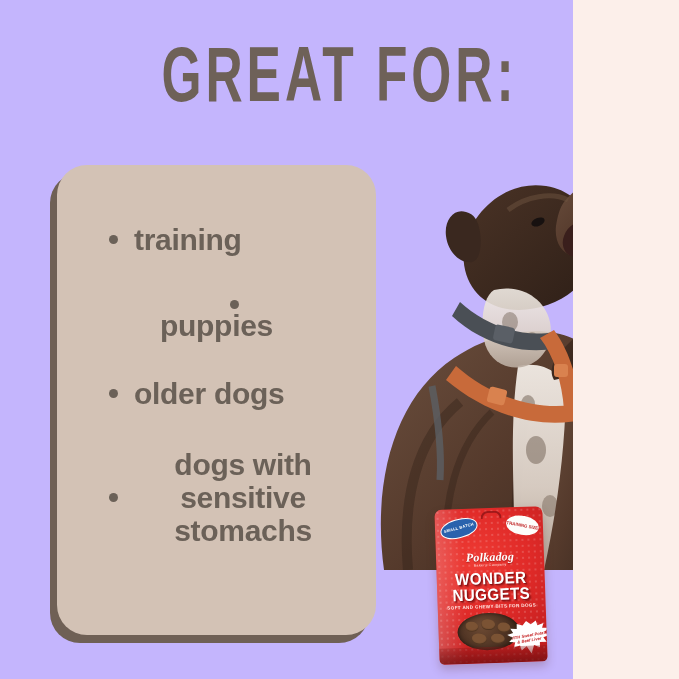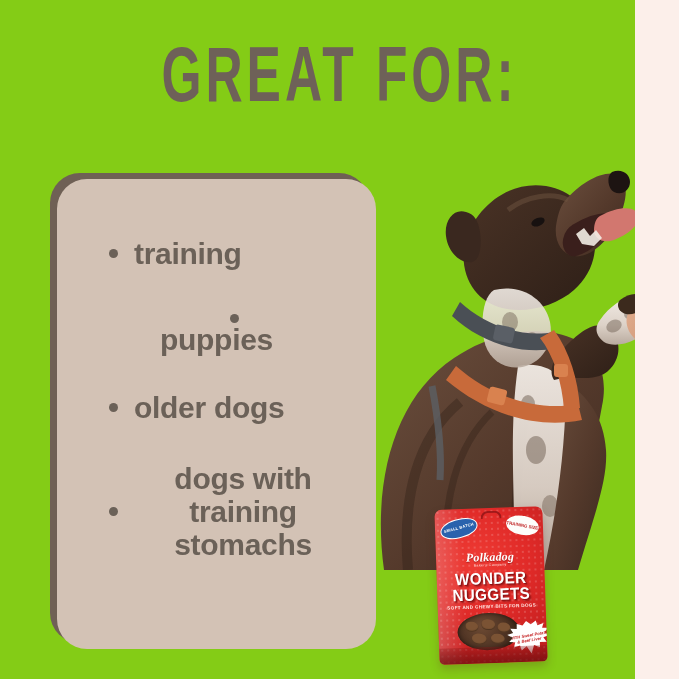--- a/index.html
+++ b/index.html
@@ -3,21 +3,21 @@
 <meta charset="utf-8">
 <style>
   html,body{margin:0;padding:0;}
   body{
     width:679px;height:679px;
     background:#fcefea;
     font-family:"DejaVu Sans", sans-serif;
     overflow:hidden;
     position:relative;
   }
-  #stage{position:absolute;left:0;top:0;width:635px;height:679px;overflow:hidden;background:#84cc16;}
+  #stage{position:absolute;left:0;top:0;width:573px;height:679px;overflow:hidden;background:#c4b5fd;}
 
   
   .title{
     position:absolute;left:0;top:36px;width:679px;
     text-align:center;
     font-family:"Liberation Sans", sans-serif;
     font-weight:bold;
     font-size:78px;
     line-height:76px;
     letter-spacing:6px;
@@ -27,21 +27,21 @@
     white-space:nowrap;
     user-select:none;
   }
 
   
   .card-shadow{
     position:absolute;left:50px;top:173px;width:319px;height:470px;
     background:#6f6055;border-radius:30px;
   }
   .card{
-    position:absolute;left:57px;top:179px;width:319px;height:470px;
+    position:absolute;left:57px;top:165px;width:319px;height:470px;
     background:#d3c2b5;border-radius:30px;
   }
   .list{position:absolute;left:0;top:0;width:319px;height:470px;}
   .li{
     position:absolute;left:0;width:319px;
     display:flex;align-items:center;
   }
   .bullet{
     flex:0 0 auto;
     width:9px;height:9px;border-radius:50%;
@@ -191,21 +191,21 @@
       </div>
 
       <div class="li li-3">
         <div class="bullet"></div>
         <div class="li-text">older dogs</div>
       </div>
 
       <div class="li li-4">
         <div class="bullet"></div>
         <div class="li-text">dogs with
-training
+sensitive
 stomachs</div>
       </div>
 
     </div>
   </div>
 
   <div class="photo">
     <svg viewBox="0 0 311 420" width="311" height="420">
       <defs>
         <linearGradient id="coat" x1="0" y1="0" x2="1" y2="1">

